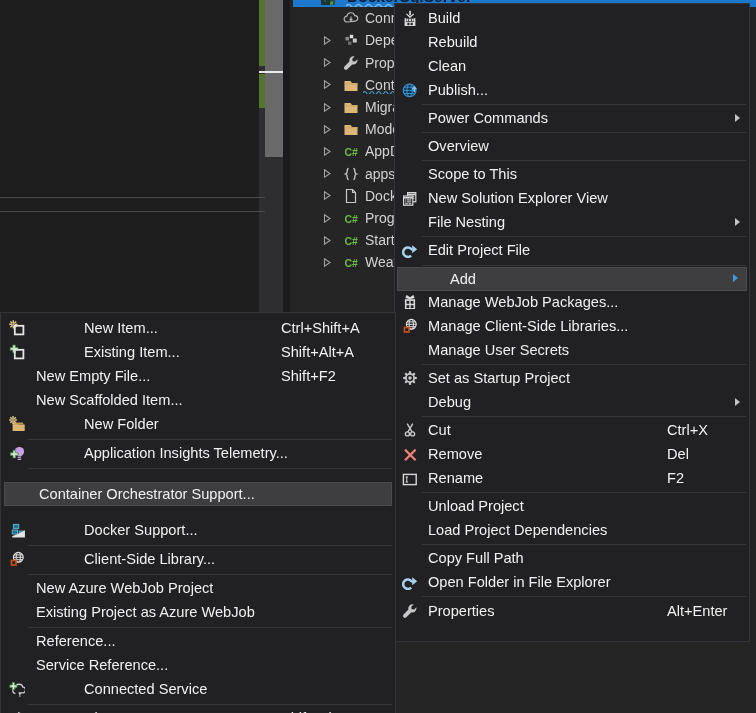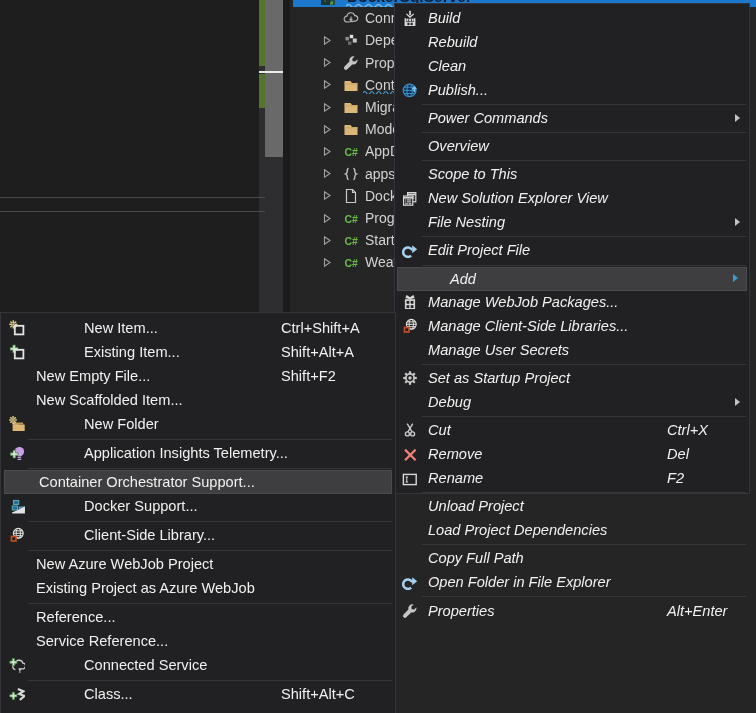--- a/index.html
+++ b/index.html
@@ -22,42 +22,42 @@
 
 #selrow{left:293px;top:0;width:463px;height:7.2px;background:#1b78cc;overflow:hidden;}
 .trow{position:absolute;left:290px;width:200px;height:22.2px;display:flex;align-items:center;color:#d2d2d2;font-size:14px;white-space:nowrap;}
 .texp{width:9px;height:9px;margin-left:33px;flex:none;}
 .noexp{width:9px;margin-left:33px;flex:none;}
 .ticon{width:16px;height:16px;margin-left:10.5px;flex:none;position:relative;}
 .tlabel{margin-left:6.5px;}
 
 
 .menu{background:#212123;border:1px solid #34343a;}
-#mainmenu{left:394px;top:3px;width:356px;height:491px;padding-top:2.3px;font-style:italic;}
+#mainmenu{left:394px;top:3px;width:356px;height:639px;padding-top:2.3px;}
 #submenu{left:0px;top:312px;width:396px;height:500px;padding-top:3.2px;}
 .mi{position:relative;display:flex;align-items:center;color:#f1f1f1;font-size:14.6px;white-space:nowrap;}
 #mainmenu .mi{height:23.8px;}
 #submenu .mi{height:24px;gap:48px;}
 .sep{position:relative;}
 #mainmenu .sep{height:4.5px;}
 #submenu .sep{height:5px;}
 .sep::after{content:"";position:absolute;left:27px;right:3px;top:50%;height:1px;background:#37373b;}
 .ic{width:16px;height:16px;margin-left:7px;flex:none;position:relative;}
 .mi .lbl{margin-left:10px;}
 #submenu .ic{margin-left:8px;}
 #submenu .lbl{margin-left:11px;}
 .noic{margin-left:33px;}
 #submenu .noic{margin-left:35px;}
 .sc{position:absolute;left:272px;top:0;bottom:0;display:flex;align-items:center;}
 #submenu .sc{left:280px;}
 .arr{position:absolute;right:9px;top:50%;margin-top:-4.2px;width:0;height:0;border-style:solid;border-width:4.2px 0 4.2px 5px;border-color:transparent transparent transparent #c2c2c2;}
 .arr.blue{border-color:transparent transparent transparent #3f9bd8;}
 .hl{background:#3e3e40;box-shadow:inset 0 0 0 1px #4b4b4f;}
 #mainmenu .hl{margin:0 2px;padding-left:20px;}
-#submenu .hl{margin:0 3px;text-align:right;}
+#submenu .hl{margin:12px 3px;text-align:right;}
 svg{display:block;}
 </style>
 </head>
 <body>
 <div id="stage">
   <div class="abs" id="editor"></div>
   <div class="abs" id="sbzone"></div>
   <div class="abs green" style="top:0;height:66px;"></div>
   <div class="abs green" style="top:74px;height:34px;"></div>
   <div class="abs" id="thumb"></div>

